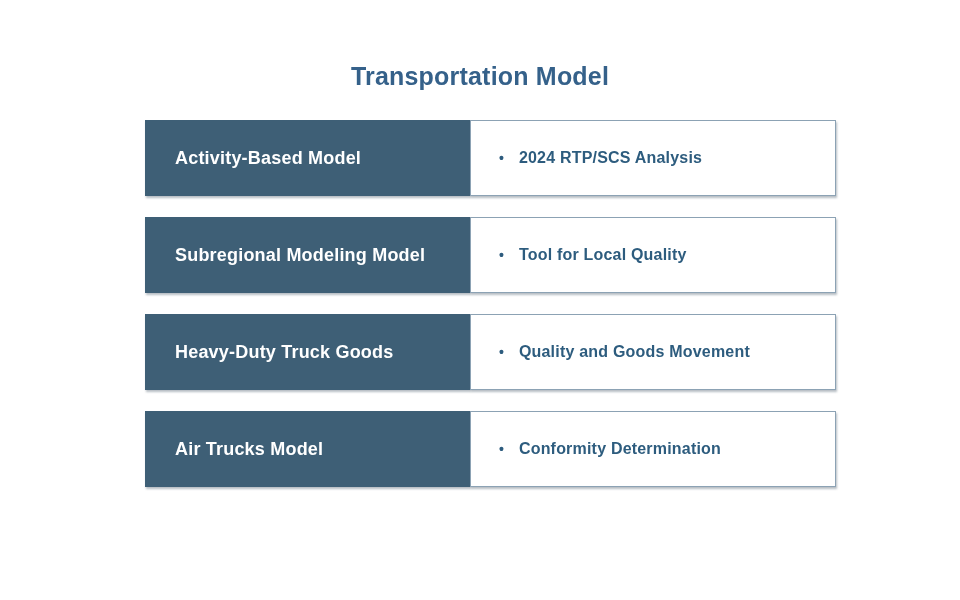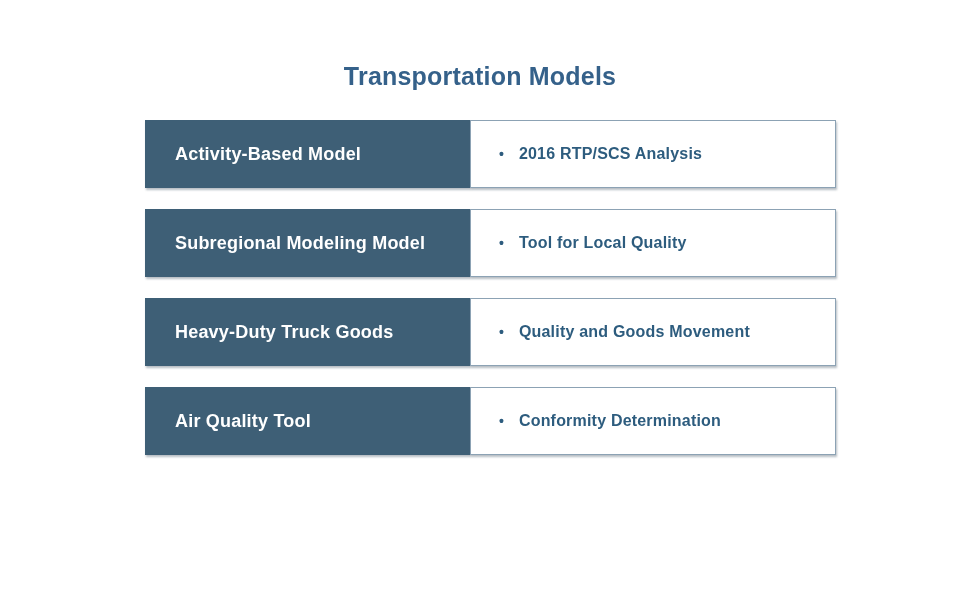--- a/index.html
+++ b/index.html
@@ -31,21 +31,21 @@
     color:var(--title-text);
   }
   .rows{
     position:absolute;
     left:145px;
     top:120px;
     width:691px;
   }
   .row{
     display:flex;
-    height:68px;
+    height:76px;
     margin-bottom:21px;
   }
   .label-box{
     width:325px;
     background:var(--box-fill);
     display:flex;
     align-items:center;
     padding-left:30px;
     box-shadow:1px 2px 2px rgba(96,110,124,0.45);
   }
@@ -76,31 +76,31 @@
     font-size:16px;
     font-weight:bold;
     letter-spacing:0.2px;
   }
 </style>
 </head>
 <body>
 
 <div class="slide">
 
-  <h1 class="title">Transportation Models</h1>
+  <h1 class="title">Transportation Model</h1>
 
   <div class="rows">
 
     <div class="row">
       <div class="label-box">
         <span>Activity-Based Model</span>
       </div>
       <div class="detail-box">
         <span class="bullet">•</span>
-        <span class="detail-text">2016 RTP/SCS Analysis</span>
+        <span class="detail-text">2024 RTP/SCS Analysis</span>
       </div>
     </div>
 
     <div class="row">
       <div class="label-box">
         <span>Subregional Modeling Model</span>
       </div>
       <div class="detail-box">
         <span class="bullet">•</span>
         <span class="detail-text">Tool for Local Quality</span>
@@ -112,21 +112,21 @@
         <span>Heavy-Duty Truck Goods</span>
       </div>
       <div class="detail-box">
         <span class="bullet">•</span>
         <span class="detail-text">Quality and Goods Movement</span>
       </div>
     </div>
 
     <div class="row">
       <div class="label-box">
-        <span>Air Quality Tool</span>
+        <span>Air Trucks Model</span>
       </div>
       <div class="detail-box">
         <span class="bullet">•</span>
         <span class="detail-text">Conformity Determination</span>
       </div>
     </div>
 
   </div>
 </div>
 

